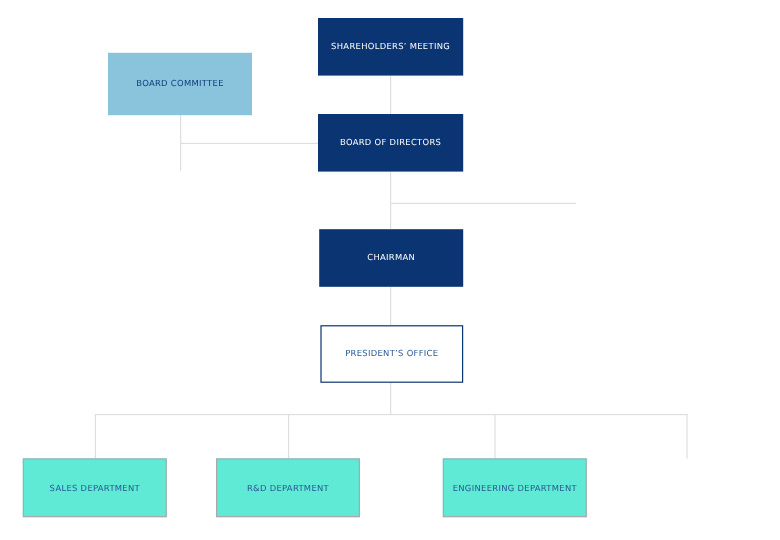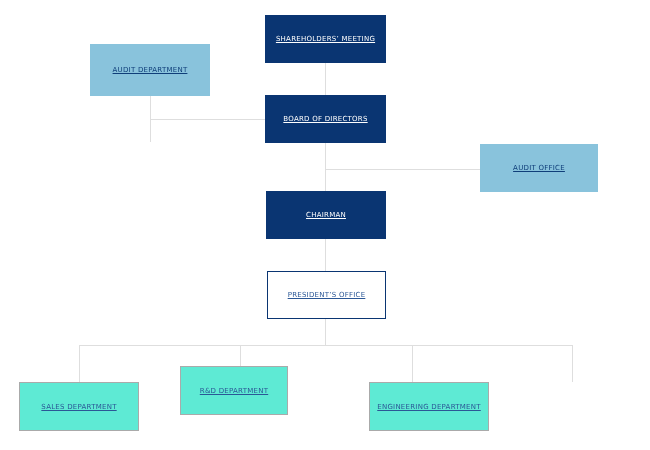--- a/index.html
+++ b/index.html
@@ -17,21 +17,20 @@
   }
   .node {
     position: absolute;
     display: flex;
     align-items: center;
     justify-content: center;
     text-align: right;
     font-size: 7px;
     letter-spacing: 0.25px;
     box-sizing: border-box;
-    text-decoration: underline;
   }
   .node .lbl { white-space: nowrap; }
   .node.navy {
     background: var(--navy, #0a3572);
     color: #ffffff;
   }
   .node.light {
     background: var(--light-blue, #89c3dc);
     color: var(--navy-text-dark, #0f3e79);
   }
@@ -52,21 +51,21 @@
 
   
   .n-shareholders { left: 265px; top: 15px;  width: 121px; height: 48px; }
   .n-audit-com    { left: 90px;  top: 44px;  width: 120px; height: 52px; }
   .n-board        { left: 265px; top: 95px;  width: 121px; height: 48px; }
   .n-remun        { left: 90px;  top: 142px; width: 120px; height: 48px; }
   .n-audit-off    { left: 480px; top: 144px; width: 118px; height: 48px; }
   .n-chairman     { left: 266px; top: 191px; width: 120px; height: 48px; }
   .n-president    { left: 267px; top: 271px; width: 119px; height: 48px; }
   .n-sales        { left: 19px;  top: 382px; width: 120px; height: 49px; }
-  .n-rd           { left: 180px; top: 366px; width: 108px; height: 49px; }
+  .n-rd           { left: 180px; top: 382px; width: 120px; height: 49px; }
   .n-eng          { left: 369px; top: 382px; width: 120px; height: 49px; }
   .n-mgmt         { left: 512px; top: 382px; width: 120px; height: 49px; }
 
   
   .l-sh-board   { left: 325px; top: 63px;  width: 1px;   height: 32px; }
   .l-committees { left: 150px; top: 96px;  width: 1px;   height: 46px; }
   .l-com-board  { left: 150px; top: 119px; width: 115px; height: 1px; }
   .l-board-ch   { left: 325px; top: 143px; width: 1px;   height: 48px; }
   .l-audit-off  { left: 326px; top: 169px; width: 154px; height: 1px; }
   .l-ch-pres    { left: 325px; top: 239px; width: 1px;   height: 32px; }
@@ -93,31 +92,28 @@
   <div class="line l-drop-sales"></div>
   <div class="line l-drop-rd"></div>
   <div class="line l-drop-eng"></div>
   <div class="line l-drop-mgmt"></div>
 
   <div class="node navy n-shareholders">
     <span class="lbl">SHAREHOLDERS’ MEETING</span>
   </div>
 
   <div class="node light n-audit-com">
-    <span class="lbl">AUDIT DEPARTMENT</span>
+    <span class="lbl">BOARD COMMITTEE</span>
   </div>
 
   <div class="node navy n-board">
     <span class="lbl">BOARD OF DIRECTORS</span>
   </div>
 
 
-  <div class="node light n-audit-off">
-    <span class="lbl">AUDIT OFFICE</span>
-  </div>
 
   <div class="node navy n-chairman">
     <span class="lbl">CHAIRMAN</span>
   </div>
 
   <div class="node outline n-president">
     <span class="lbl">PRESIDENT’S OFFICE</span>
   </div>
 
   <div class="node plain n-sales">

